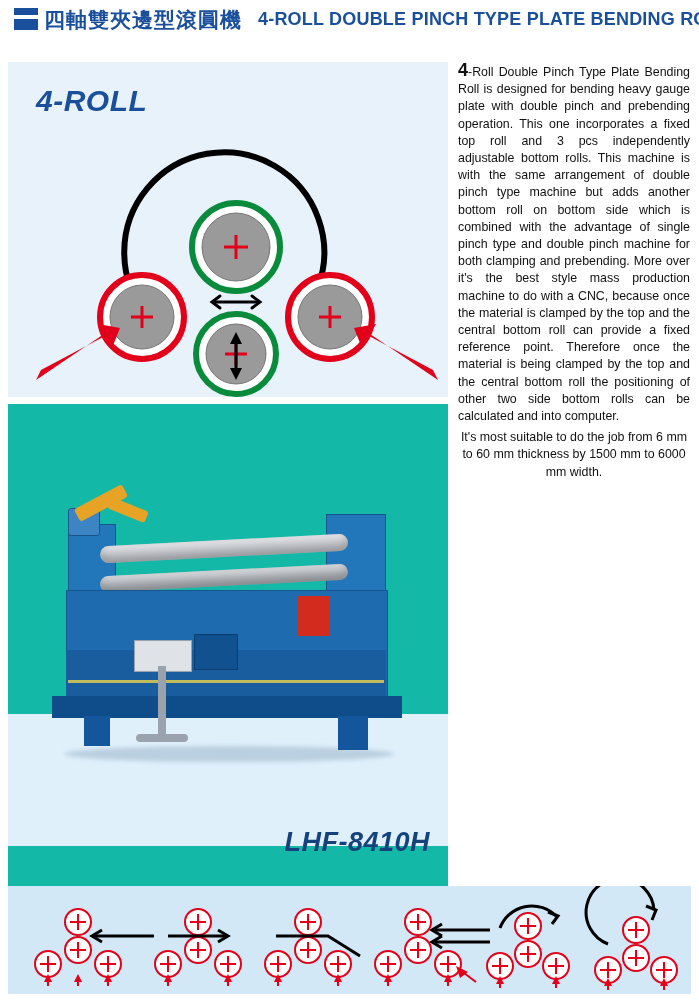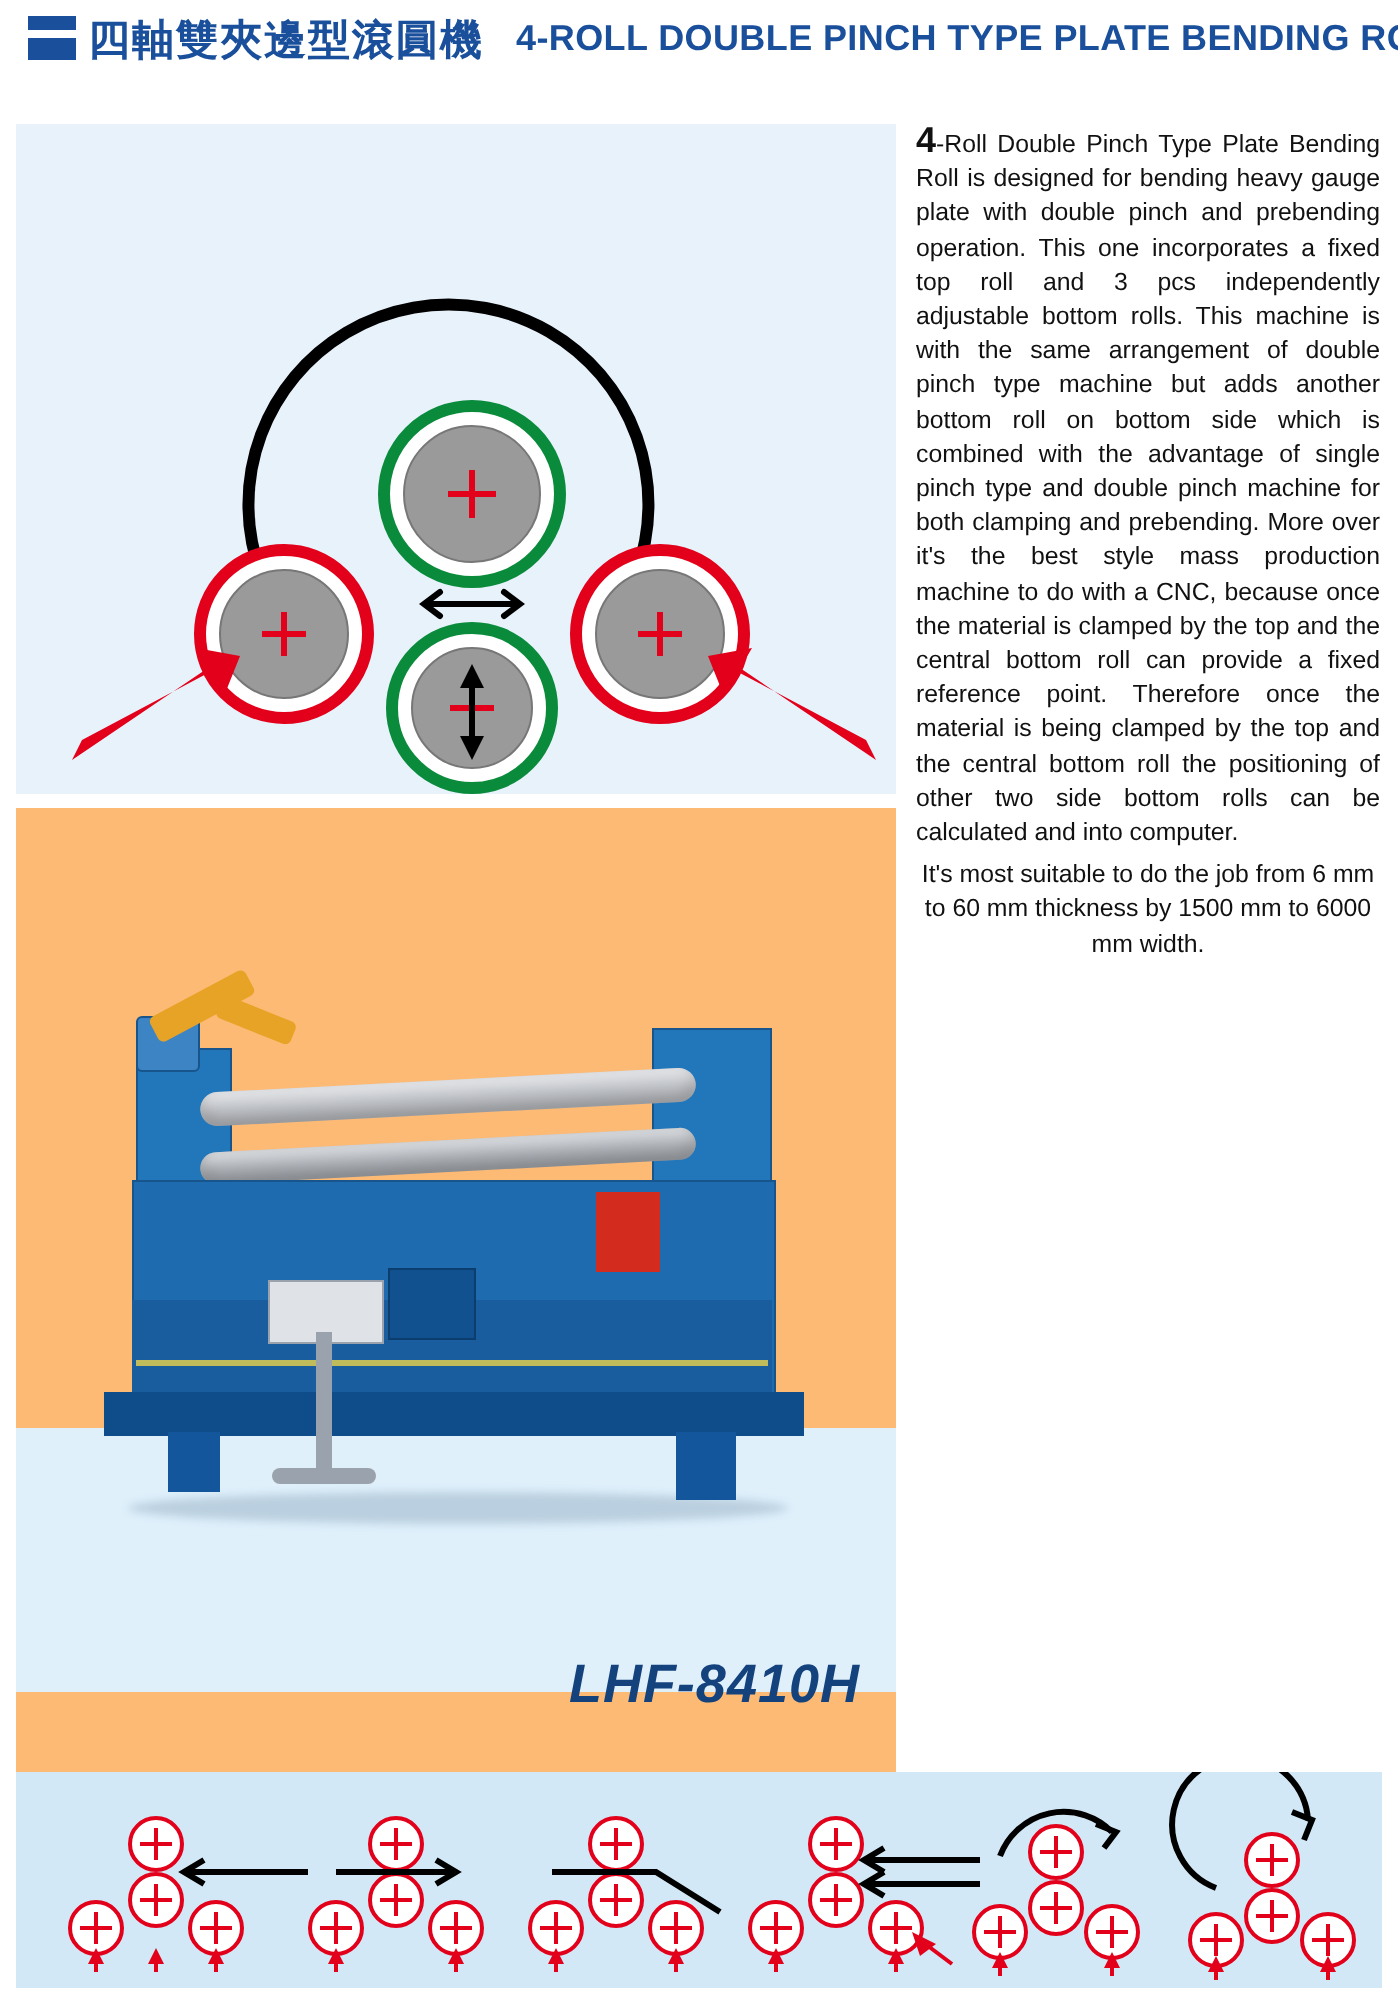--- a/index.html
+++ b/index.html
@@ -38,21 +38,21 @@
     background:#e7f2fb;
     overflow:hidden;
   }
   .panel-diagram .big-label{
     position:absolute;left:28px;top:22px;
     font-size:30px;font-style:italic;font-weight:bold;color:#1a4f9c;
     letter-spacing:0.5px;
   }
   .panel-photo{
     position:absolute;left:8px;top:404px;width:440px;height:492px;
-    background:#fdba74;
+    background:#14b8a6;
     overflow:hidden;
     text-decoration:underline;
   }
   .panel-photo .model{
     position:absolute;right:18px;bottom:38px;
     font-size:27px;font-style:italic;font-weight:bold;color:#14427d;
     letter-spacing:0.5px;
   }
   
   .mach{position:absolute;left:0;top:0;width:440px;height:442px;}
@@ -116,20 +116,21 @@
 </head>
 <body>
 
 <div class="header">
   <div class="hdr-bar"></div>
   <div class="hdr-cn">四軸雙夾邊型滾圓機</div>
   <div class="hdr-en">4-ROLL DOUBLE PINCH TYPE PLATE BENDING ROLL</div>
 </div>
 
 <div class="panel-diagram">
+  <div class="big-label">4-ROLL</div>
   <svg class="steps-svg" width="440" height="335" viewBox="0 0 440 335">
 
     <path d="M 140 255 A 100 100 0 1 1 310 225" fill="none" stroke="#000" stroke-width="6" stroke-linecap="round"></path>
 
     <g>
       <circle cx="228" cy="185" r="44" fill="#ffffff" stroke="#0a8b3c" stroke-width="6"></circle>
       <circle cx="228" cy="185" r="34" fill="#9a9a9a" stroke="#777" stroke-width="1"></circle>
       <line x1="216" y1="185" x2="240" y2="185" stroke="#e2001a" stroke-width="3"></line>
       <line x1="228" y1="173" x2="228" y2="197" stroke="#e2001a" stroke-width="3"></line>
     </g>

